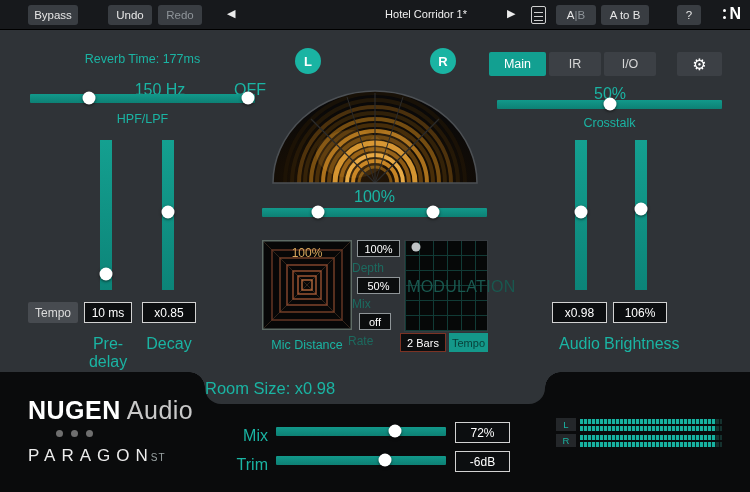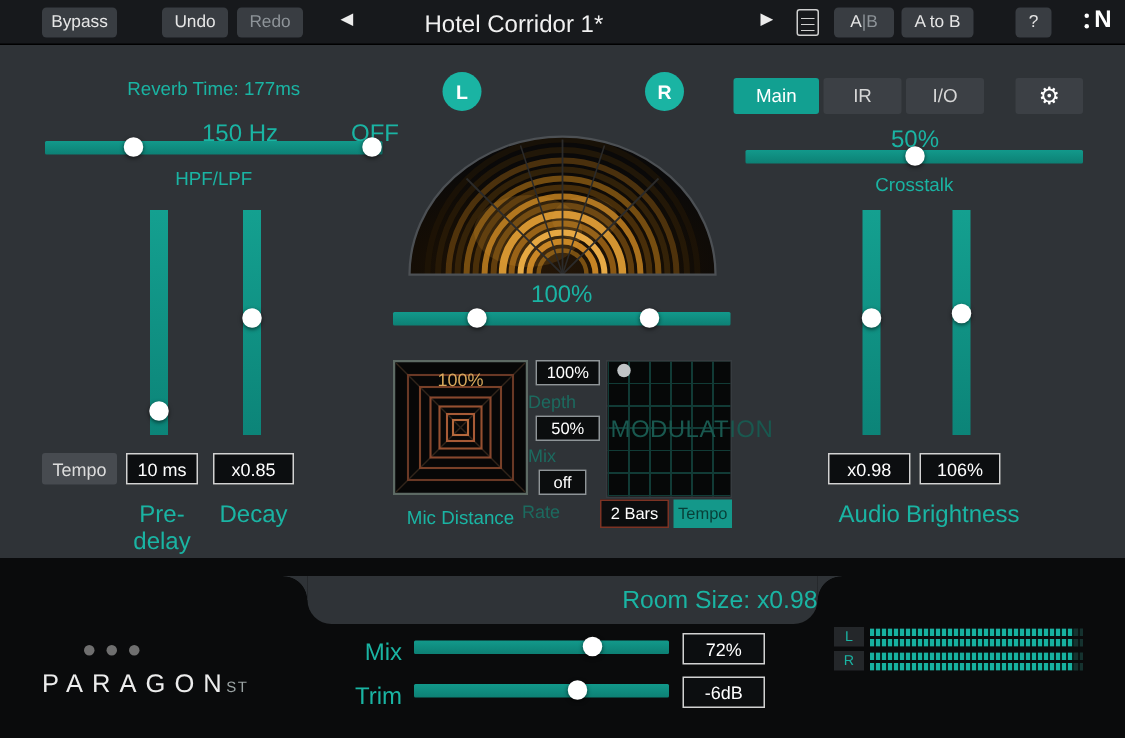--- a/index.html
+++ b/index.html
@@ -16,21 +16,21 @@
   svg text{font-family:"Liberation Sans",sans-serif}
   .stage{position:relative;width:750px;height:492px;background:var(--panel);overflow:hidden}
 
   
   .topbar{position:absolute;left:0;top:0;width:750px;height:30px;background:var(--topbar);border-bottom:1px solid #000}
   .tb-btn{position:absolute;top:5px;height:20px;background:#393d42;border:none;border-radius:3px;
           color:#e6e6e6;font-size:11.5px;font-family:inherit;display:flex;align-items:center;justify-content:center;padding:0}
   .tb-btn.dim{color:#8e9499}
   .dimtxt{color:#8e9499}
   .tb-arrow{position:absolute;top:8px;color:#ececec;font-size:11px;line-height:1}
-  .preset{position:absolute;left:283px;top:8px;width:184px;text-align:left;color:#f0f0f0;font-size:16px}
+  .preset{position:absolute;left:283px;top:8px;width:184px;text-align:right;color:#f0f0f0;font-size:11px}
   .menu-btn{position:absolute;left:531px;top:6px;width:15px;height:18px;border:1px solid #cfcfcf;border-radius:2px;background:#17191c}
   .menu-lines{position:absolute;left:2px;right:2px;top:4px;height:10px;
               background:repeating-linear-gradient(0deg,#cfcfcf 0 1px,transparent 1px 4px)}
   .logo{position:absolute;right:9px;top:5px;display:flex;align-items:center;gap:3px;color:#fff;font-weight:bold;font-size:16px}
   .logo-dots{display:inline-flex;flex-direction:column;gap:4px}
   .logo-dots i{width:3px;height:3px;background:#fff;border-radius:50%}
 
   
   .panel{position:absolute;left:0;top:30px;width:750px;height:342px;background:var(--panel)}
   .t-accent{position:absolute;color:var(--accent);font-size:12.5px;text-align:center}
@@ -74,22 +74,22 @@
           transform:translate(-50%,-50%)}
 
   .tab{position:absolute;top:22px;height:24px;border:none;border-radius:2px;font-size:12.5px;font-family:inherit;
        display:flex;align-items:center;justify-content:center}
   .tab.active{background:#12a091;color:#fff}
   .tab.idle{background:#3c4045;color:#d6d6d6}
   .tab.gear{background:#3c4045;color:#fff;font-size:16px}
 
   
   .bottombar{position:absolute;left:0;top:372px;width:750px;height:120px;background:var(--bottombar)}
-  .room-tab{position:absolute;left:50%;top:12px;transform:translateX(-50%);width:340px;height:32px;
-            background:var(--panel);border-radius:0 0 16px 16px;display:flex;align-items:center;justify-content:flex-end;
+  .room-tab{position:absolute;left:50%;top:0;transform:translateX(-50%);width:340px;height:32px;
+            background:var(--panel);border-radius:0 0 16px 16px;display:flex;align-items:center;justify-content:flex-start;
             color:var(--accent);font-size:16.5px}
   .room-tab::before{content:"";position:absolute;left:-16px;top:0;width:16px;height:16px;
             background:radial-gradient(circle at 0 100%,transparent 15.5px,var(--panel) 16px)}
   .room-tab::after{content:"";position:absolute;right:-16px;top:0;width:16px;height:16px;
             background:radial-gradient(circle at 100% 100%,transparent 15.5px,var(--panel) 16px)}
   .brand{position:absolute;left:28px;top:24px;font-size:25px;color:#fff;letter-spacing:.5px}
   .brand .b1{font-weight:bold}
   .brand .b2{color:#c9c9c9;margin-left:6px}
   .brand-dots{position:absolute;left:56px;top:58px;display:flex;gap:8px}
   .brand-dots i{width:7px;height:7px;border-radius:50%;background:#6f6f6f}
@@ -272,20 +272,23 @@
     <div class="vbox" style="left:613px;top:272px;width:54px">106%</div>
     <div class="t-accent sm" style="left:552px;top:305px;width:55px">Audio</div>
     <div class="t-accent sm" style="left:604px;top:305px;width:72px">Brightness</div>
   </main>
 
   <footer class="bottombar">
     <div class="room-tab">
         <span>Room Size: x0.98</span>
       </div>
 
+    <div class="brand">
+      <span class="b1">NUGEN</span><span class="b2">Audio</span>
+    </div>
     <div class="brand-dots">
         <i></i>
         <i></i>
         <i></i>
       </div>
     <div class="product">
       <span>PARAGON</span><span class="suffix">ST</span>
     </div>
 
     <div class="t-accent sm" style="left:236px;top:55px;width:32px;text-align:right">Mix</div>

